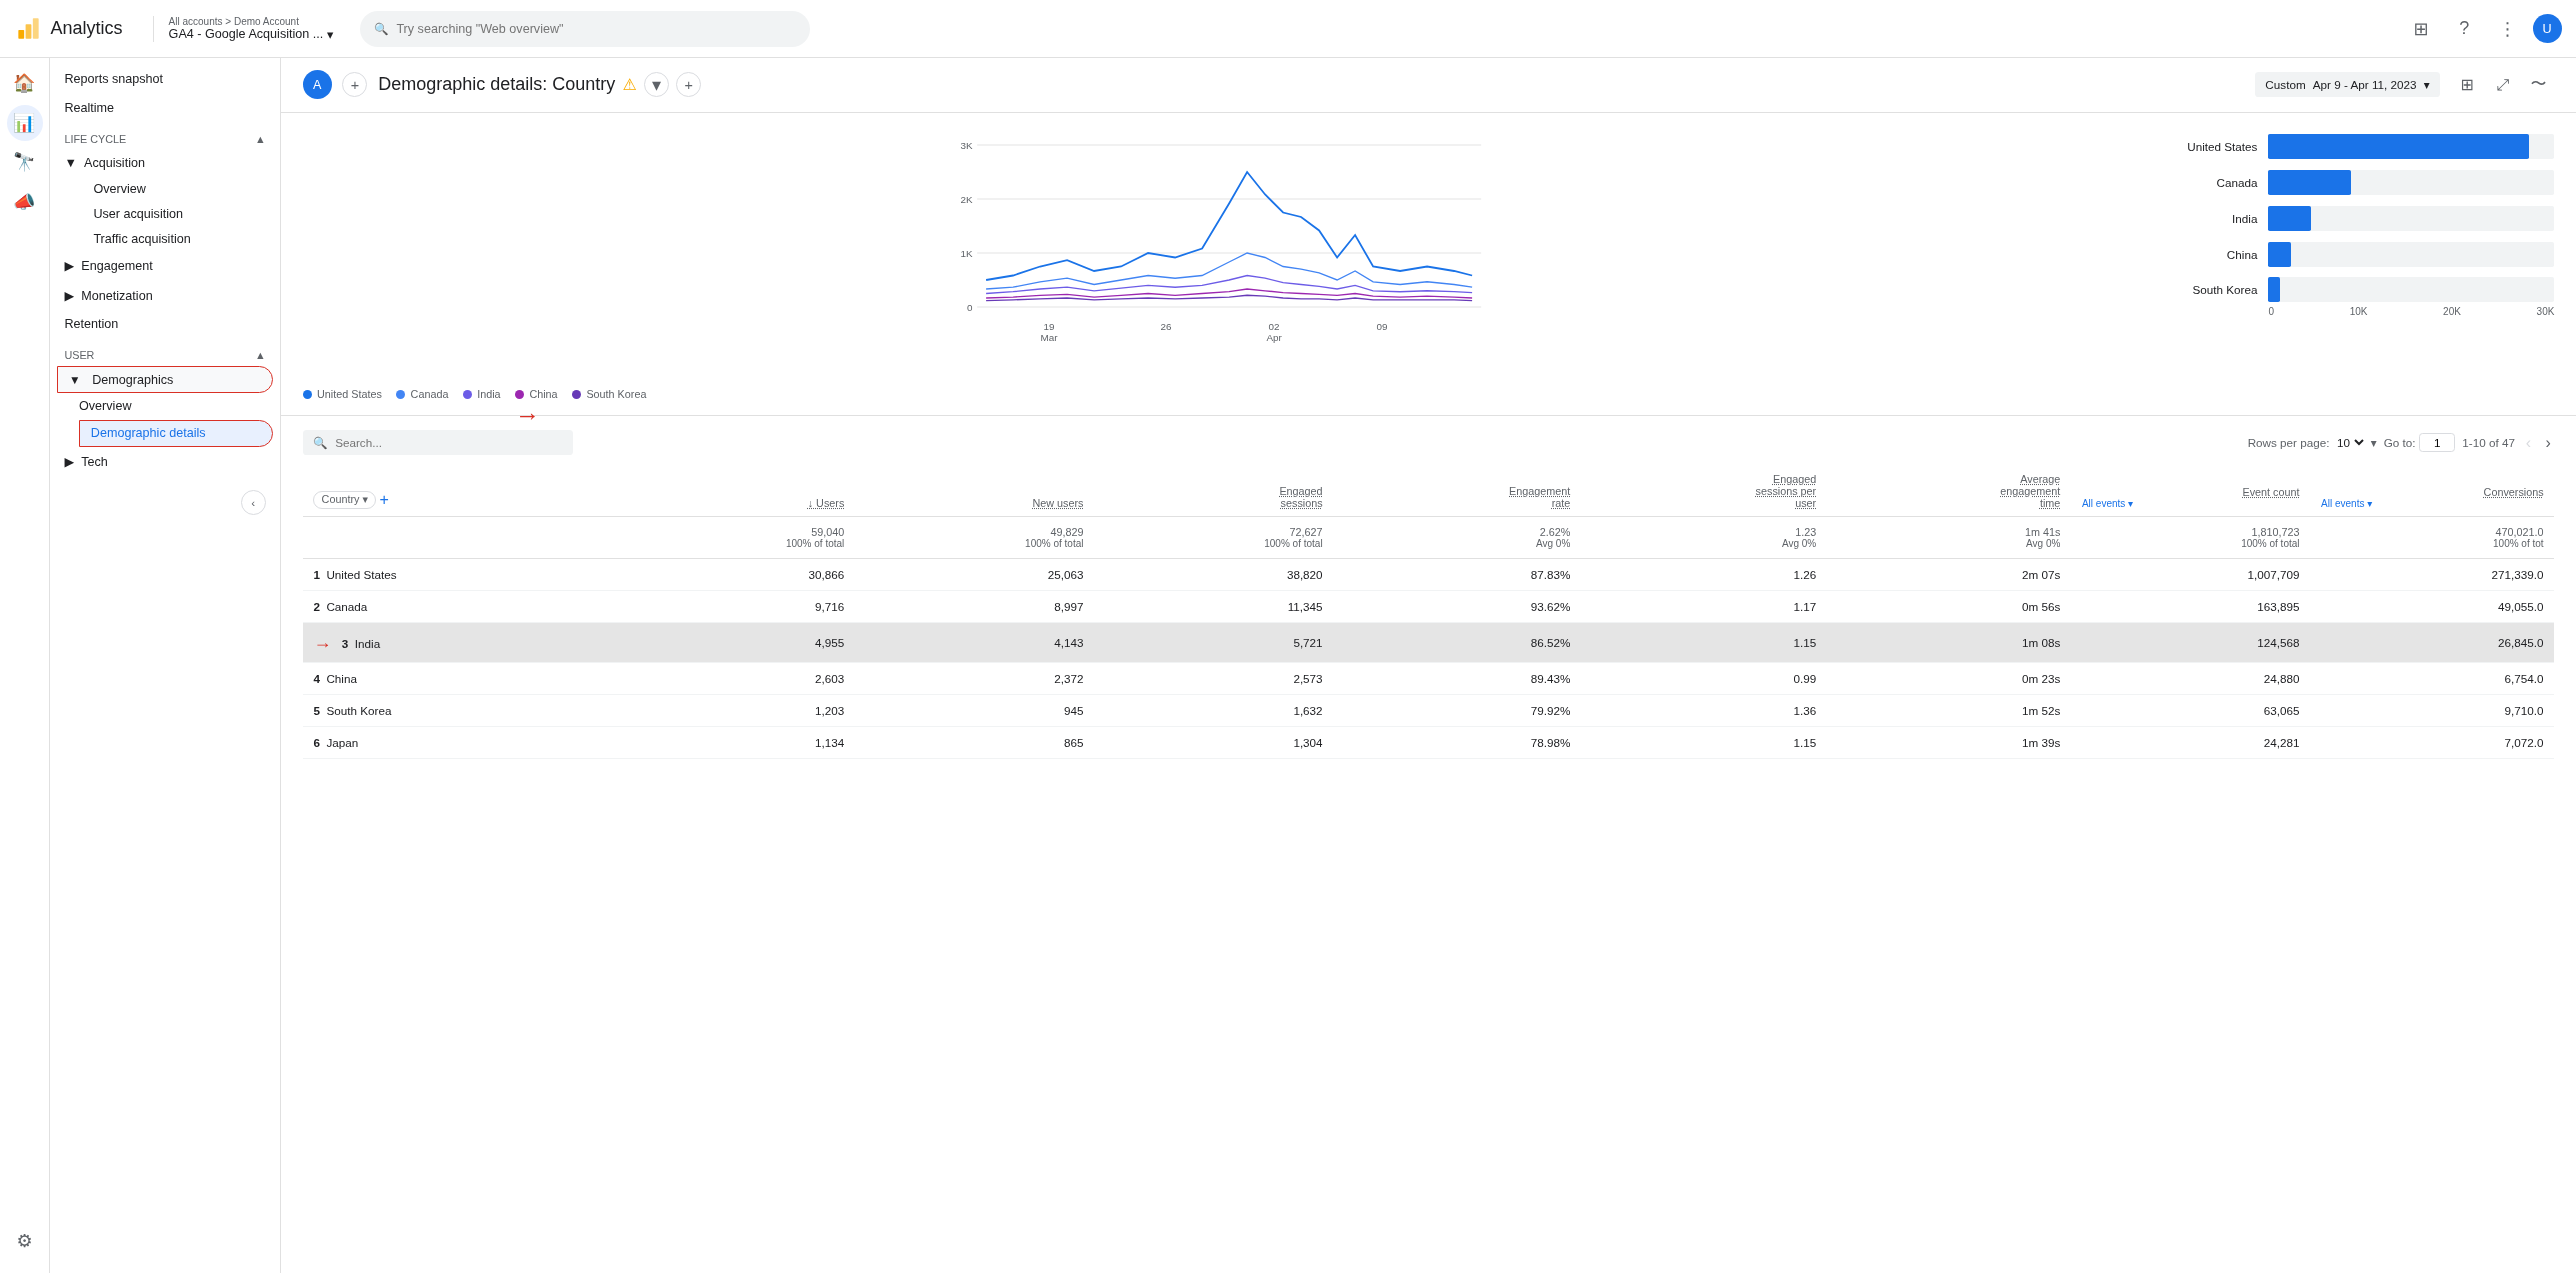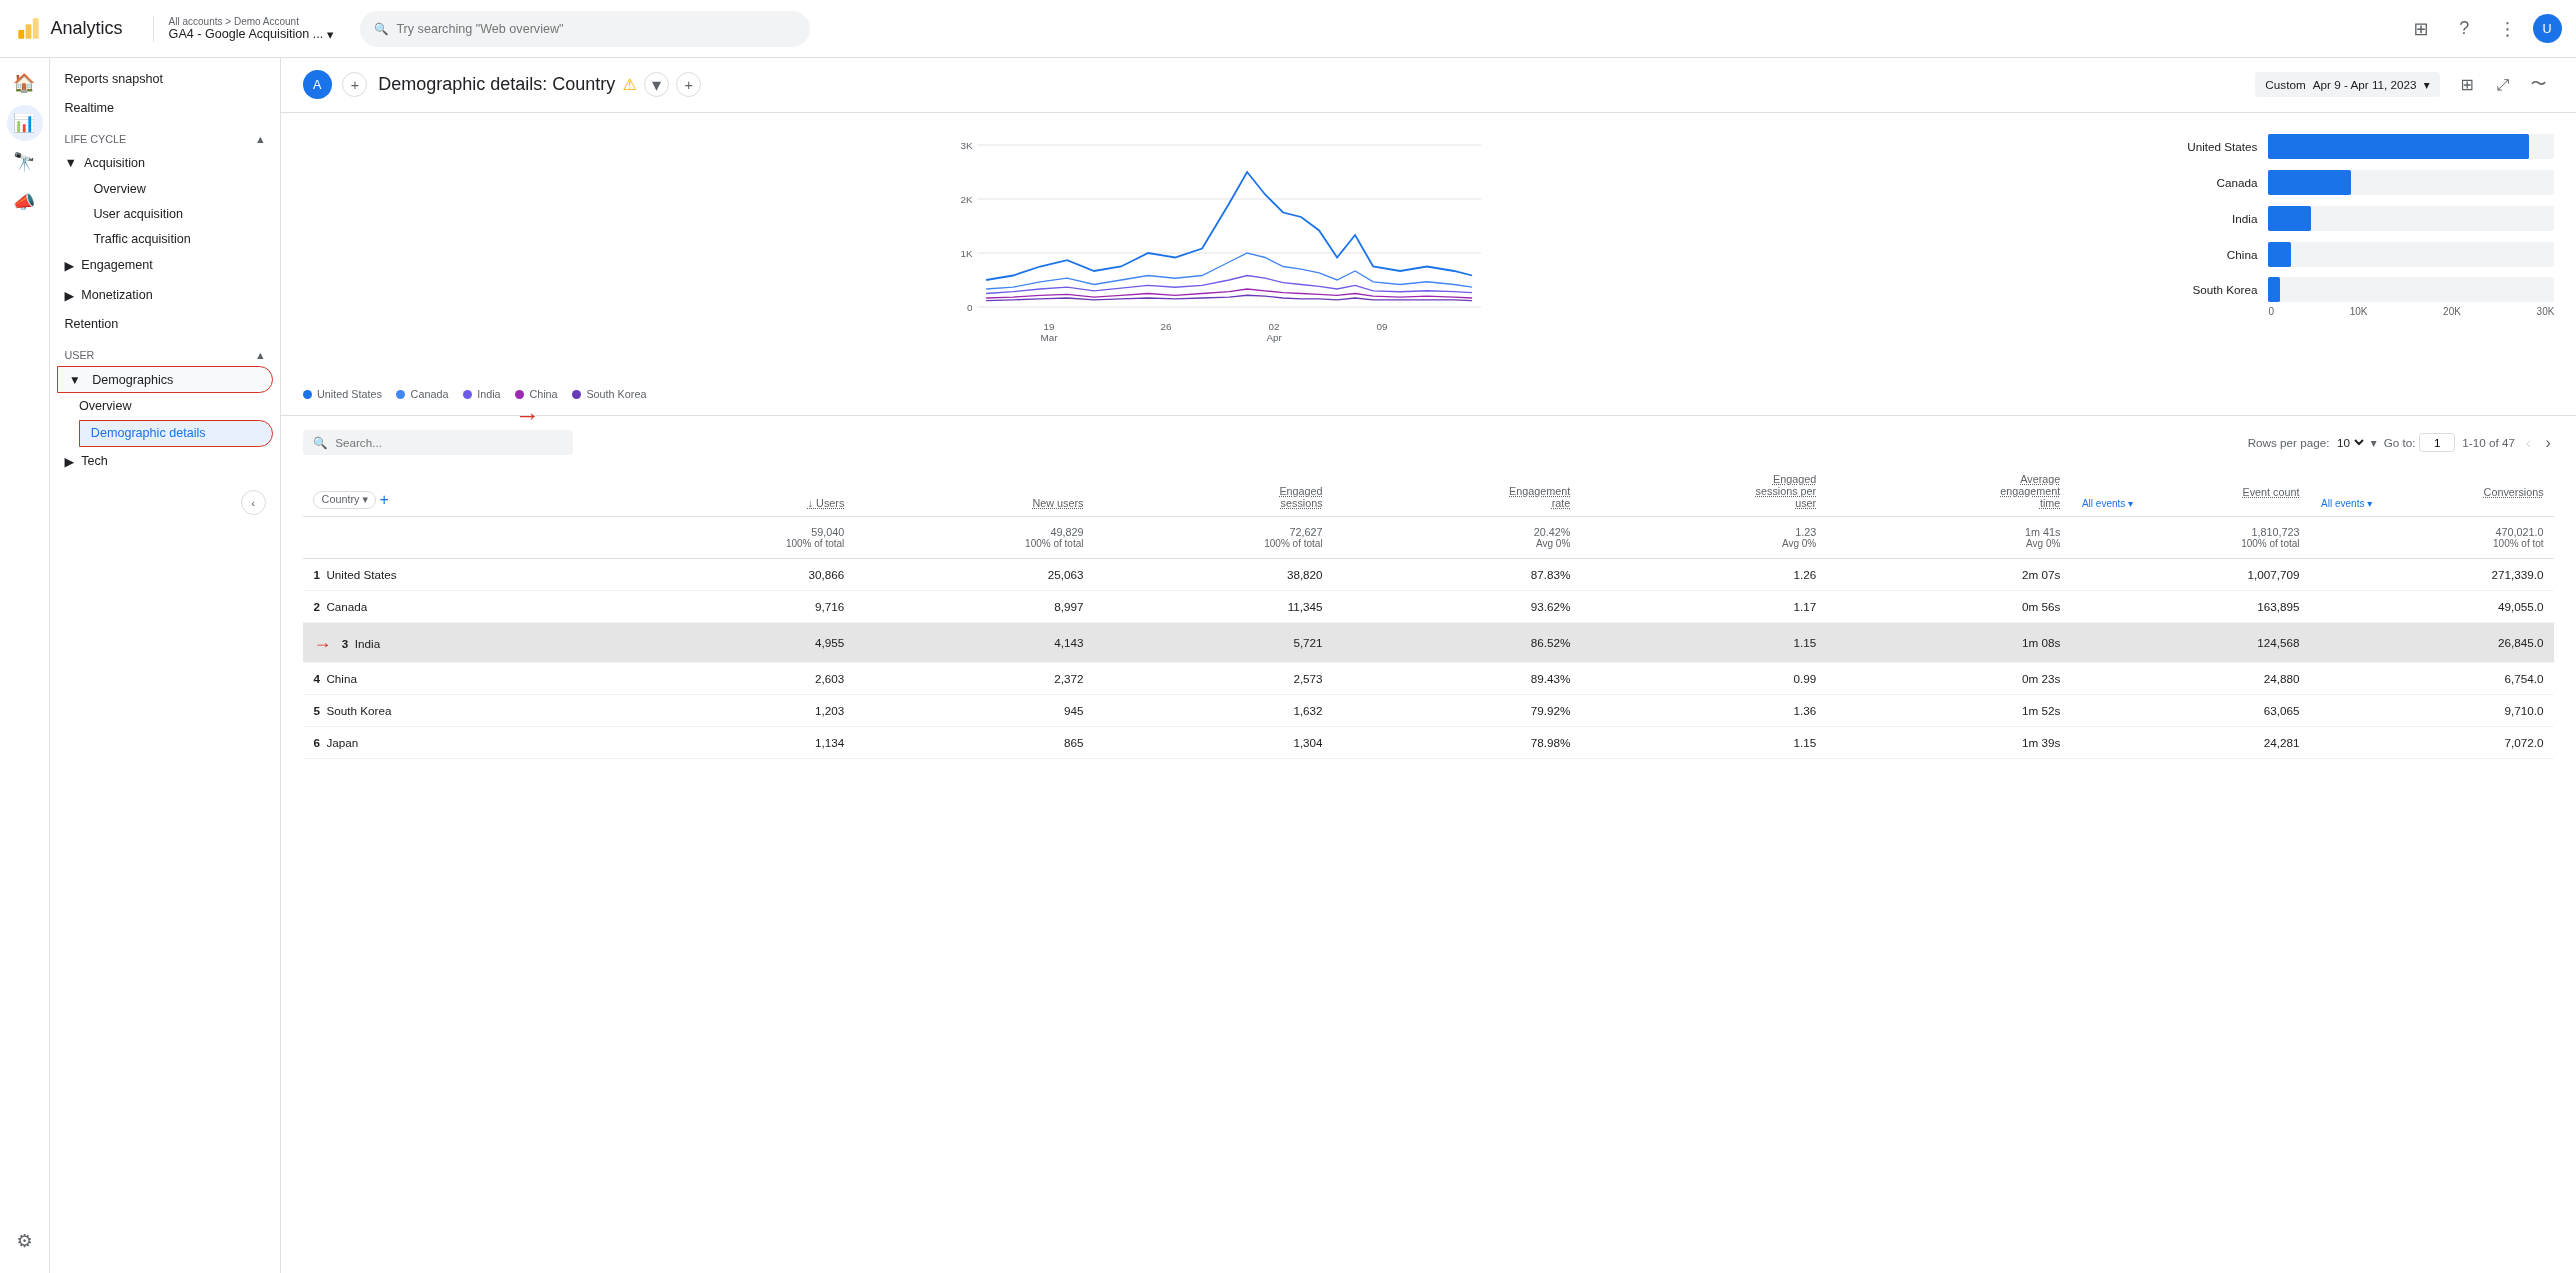--- a/index.html
+++ b/index.html
@@ -23,21 +23,21 @@
     .layout { display: flex; flex: 1; overflow: hidden; }
 
     
     .icon-sidebar { width: 50px; background: #fff; border-right: 0.9px solid #e0e0e0; display: flex; flex-direction: column; align-items: center; padding-top: 7.2px; gap: 3.6px; }
     .icon-sidebar-item { width: 36px; height: 36px; border-radius: 50%; display: flex; align-items: center; justify-content: center; cursor: pointer; color: #5f6368; font-size: 18px; }
     .icon-sidebar-item.active { background: #e8f0fe; color: #1a73e8; }
     .icon-sidebar-bottom { margin-top: auto; margin-bottom: 14.4px; }
 
     
     .nav-sidebar { width: 231px; background: #fff; border-right: 0.9px solid #e0e0e0; overflow-y: auto; padding: 7.2px 0; }
-    .nav-item { padding: 7.2px 14.4px; cursor: pointer; font-size: 12.6px; color: #202124; display: flex; align-items: flex-start; gap: 7.2px; border-radius: 0 21.6px 21.6px 0; margin-right: 7.2px; }
+    .nav-item { padding: 7.2px 14.4px; cursor: pointer; font-size: 12.6px; color: #202124; display: flex; align-items: flex-end; gap: 7.2px; border-radius: 0 21.6px 21.6px 0; margin-right: 7.2px; }
     .nav-section-title { padding: 10.8px 14.4px 3.6px; font-size: 10.8px; color: #5f6368; font-weight: 500; text-transform: uppercase; display: flex; align-items: center; justify-content: space-between; cursor: pointer; }
     .nav-sub-item { padding: 5.4px 14.4px 5.4px 29px; cursor: pointer; font-size: 12.6px; color: #202124; border-radius: 0 21.6px 21.6px 0; margin-right: 7.2px; }
 
     
     .main { flex: 1; overflow-y: auto; background: #fff; display: flex; flex-direction: column; }
     .main-header { display: flex; align-items: center; padding: 10.8px 21.6px; border-bottom: 0.9px solid #e0e0e0; gap: 10.8px; }
     .user-avatar-circle { width: 29px; height: 29px; border-radius: 50%; background: #1a73e8; display: flex; align-items: center; justify-content: center; color: #fff; font-size: 12.6px; font-weight: 500; }
     .add-btn { width: 25px; height: 25px; border-radius: 50%; border: 0.9px solid #dadce0; display: flex; align-items: center; justify-content: center; cursor: pointer; color: #5f6368; font-size: 14.4px; }
     .page-title { font-size: 18px; color: #202124; display: flex; align-items: center; gap: 7.2px; }
     .warning-icon { color: #f9ab00; font-size: 16px; }
@@ -415,21 +415,21 @@
             </td>
             <td>
               <div>49,829</div>
               <div style="font-size:10px;color:#5f6368;">100% of total</div>
             </td>
             <td>
               <div>72,627</div>
               <div style="font-size:10px;color:#5f6368;">100% of total</div>
             </td>
             <td>
-              <div>20.42%</div>
+              <div>2.62%</div>
               <div style="font-size:10px;color:#5f6368;">Avg 0%</div>
             </td>
             <td>
               <div>1.23</div>
               <div style="font-size:10px;color:#5f6368;">Avg 0%</div>
             </td>
             <td>
               <div>1m 41s</div>
               <div style="font-size:10px;color:#5f6368;">Avg 0%</div>
             </td>

